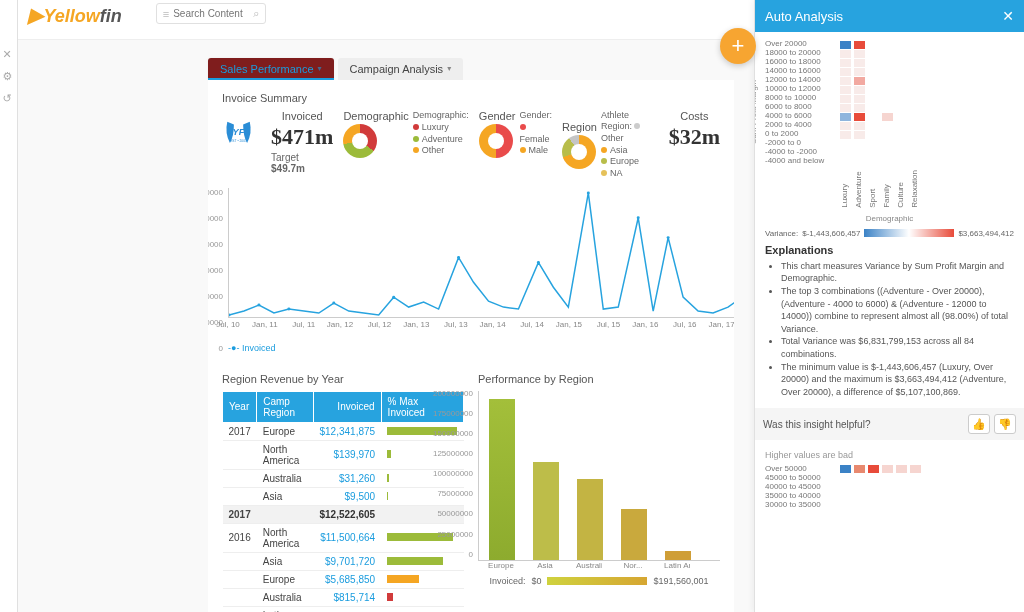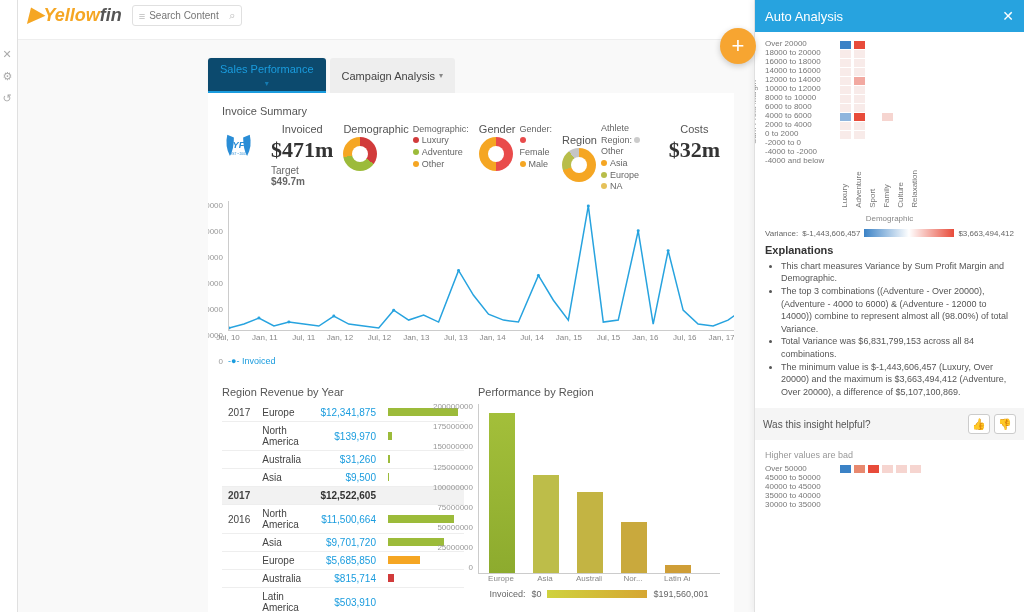--- a/index.html
+++ b/index.html
@@ -1,29 +1,29 @@
 <!DOCTYPE html>
 <html><head>
 <meta charset="utf-8">
 <style>
 * { box-sizing: border-box; margin: 0; padding: 0; }
 body { font-family: -apple-system, "Segoe UI", Arial, sans-serif; font-size: 11px; color: #444; background: #f4f4f4; width: 1024px; height: 612px; overflow: hidden; position: relative; }
 .app { display: flex; height: 100%; }
 .sidebar-left { width: 18px; background: #fff; border-right: 1px solid #e0e0e0; display: flex; flex-direction: column; align-items: center; gap: 10px; padding-top: 48px; }
 .sidebar-left .ico { width: 12px; height: 12px; color: #aaa; cursor: pointer; }
 .main { flex: 1; background: #f9f9f9; display: flex; flex-direction: column; overflow: hidden; }
-.topbar { height: 40px; display: flex; align-items: flex-end; padding: 13px 10px; background: #fff; border-bottom: 1px solid #eee; }
+.topbar { height: 40px; display: flex; align-items: flex-start; padding: 3px 10px; background: #fff; border-bottom: 1px solid #eee; gap: 24px; }
 .logo { font-weight: bold; font-size: 18px; font-style: italic; color: #555; }
 .logo .yel { color: #f5a623; }
 .search { margin-left: 10px; flex: 0 0 110px; display: flex; align-items: center; border: 1px solid #e0e0e0; border-radius: 3px; padding: 3px 6px; background:#fff;}
 .search input { border: none; outline: none; font-size: 10px; width: 80px; color:#888;}
 .add-btn { position: absolute; left: 720px; top: 28px; width: 36px; height: 36px; border-radius: 50%; background: #f7a531; color: #fff; display: flex; align-items: center; justify-content: center; font-size: 22px; box-shadow: 0 2px 6px rgba(0,0,0,.2); cursor: pointer; z-index: 10;}
 .tabs { display: flex; gap: 4px; padding: 18px 0 0 190px; }
 .tab { padding: 5px 12px; font-size: 11px; background: #eee; border-radius: 3px 3px 0 0; cursor: pointer; display:flex; align-items:center; gap:4px;}
-.tab.active { background: #0c4a6e; color: #1a9cde; box-shadow: 0 -2px 0 #1a9cde inset, 0 0 3px rgba(0,0,0,.05); flex-direction: column; }
+.tab.active { background: #7f1d1d; color: #1a9cde; box-shadow: 0 -2px 0 #1a9cde inset, 0 0 3px rgba(0,0,0,.05); }
 .tab .chev { font-size: 8px; opacity:.6;}
 .content { margin: 0 20px 0 190px; background: #fff; padding: 10px 14px; overflow: hidden; height: 540px;}
 .section-title { font-size: 11px; color: #555; margin: 2px 0 6px; }
 .kpi-row { display: flex; gap: 10px; align-items: flex-start; }
 .kpi-col { display:flex; flex-direction:column; align-items:center; font-size:10px;}
 .kpi-col .hdr { font-size: 11px; color:#555; margin-bottom: 2px;}
 .kpi-big { font-size: 22px; font-weight: bold; color:#333; font-family: Georgia, serif;}
 .kpi-sub { font-size: 10px; color:#666; margin-top:2px;}
 .badge-logo { width: 46px; height: 46px; margin-right: 6px; }
 .donut { width: 34px; height: 34px; border-radius: 50%; position: relative; }
@@ -224,20 +224,26 @@
         </div>
         <div class="chart-legend">-●- Invoiced</div>
       </div>
 
       <div class="bottom-row">
 
         <div class="table-panel">
           <div class="section-title">Region Revenue by Year</div>
           <table class="table">
             <tbody>
+                <tr>
+              <th>Year</th>
+              <th>Camp Region</th>
+              <th style="text-align:right">Invoiced</th>
+              <th>% Max Invoiced</th>
+            </tr>
             <tr>
                   <td>2017</td>
                   <td>Europe</td>
                   <td class="num">$12,341,875</td>
                   <td><span class="bar" style="width:70px"></span></td>
                 </tr>
             <tr>
                   <td></td>
                   <td>North America</td>
                   <td class="num">$139,970</td>

